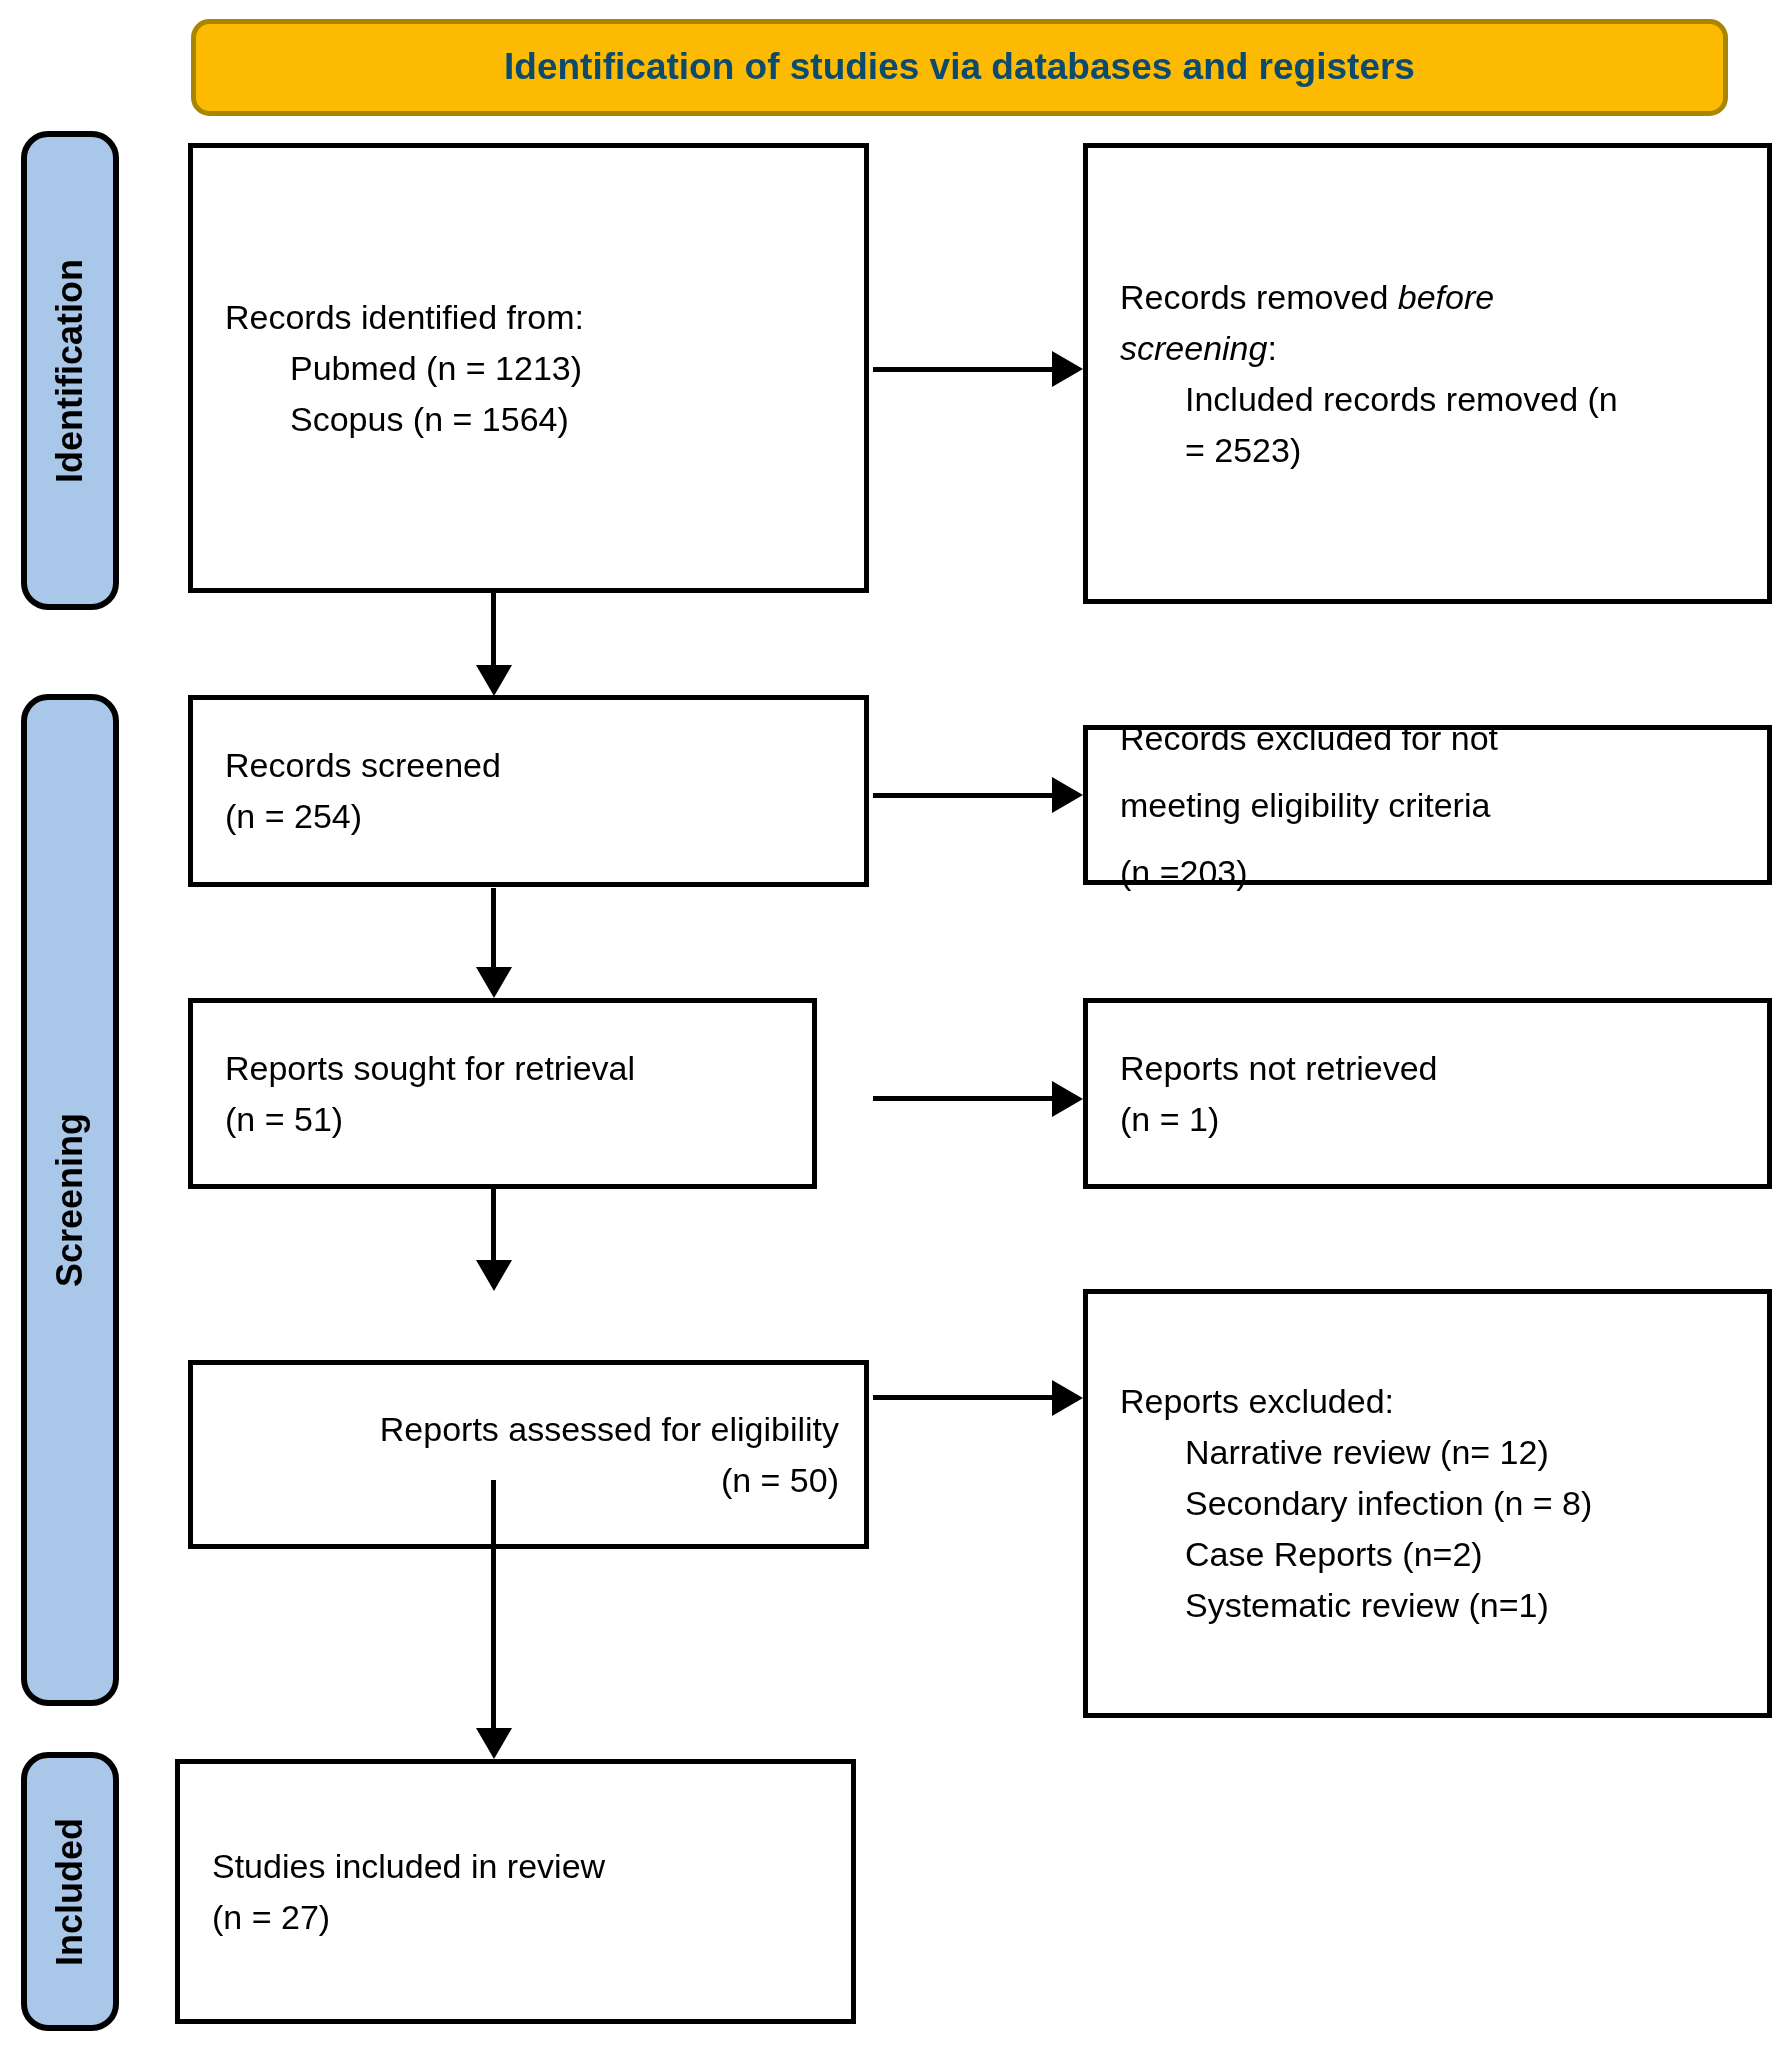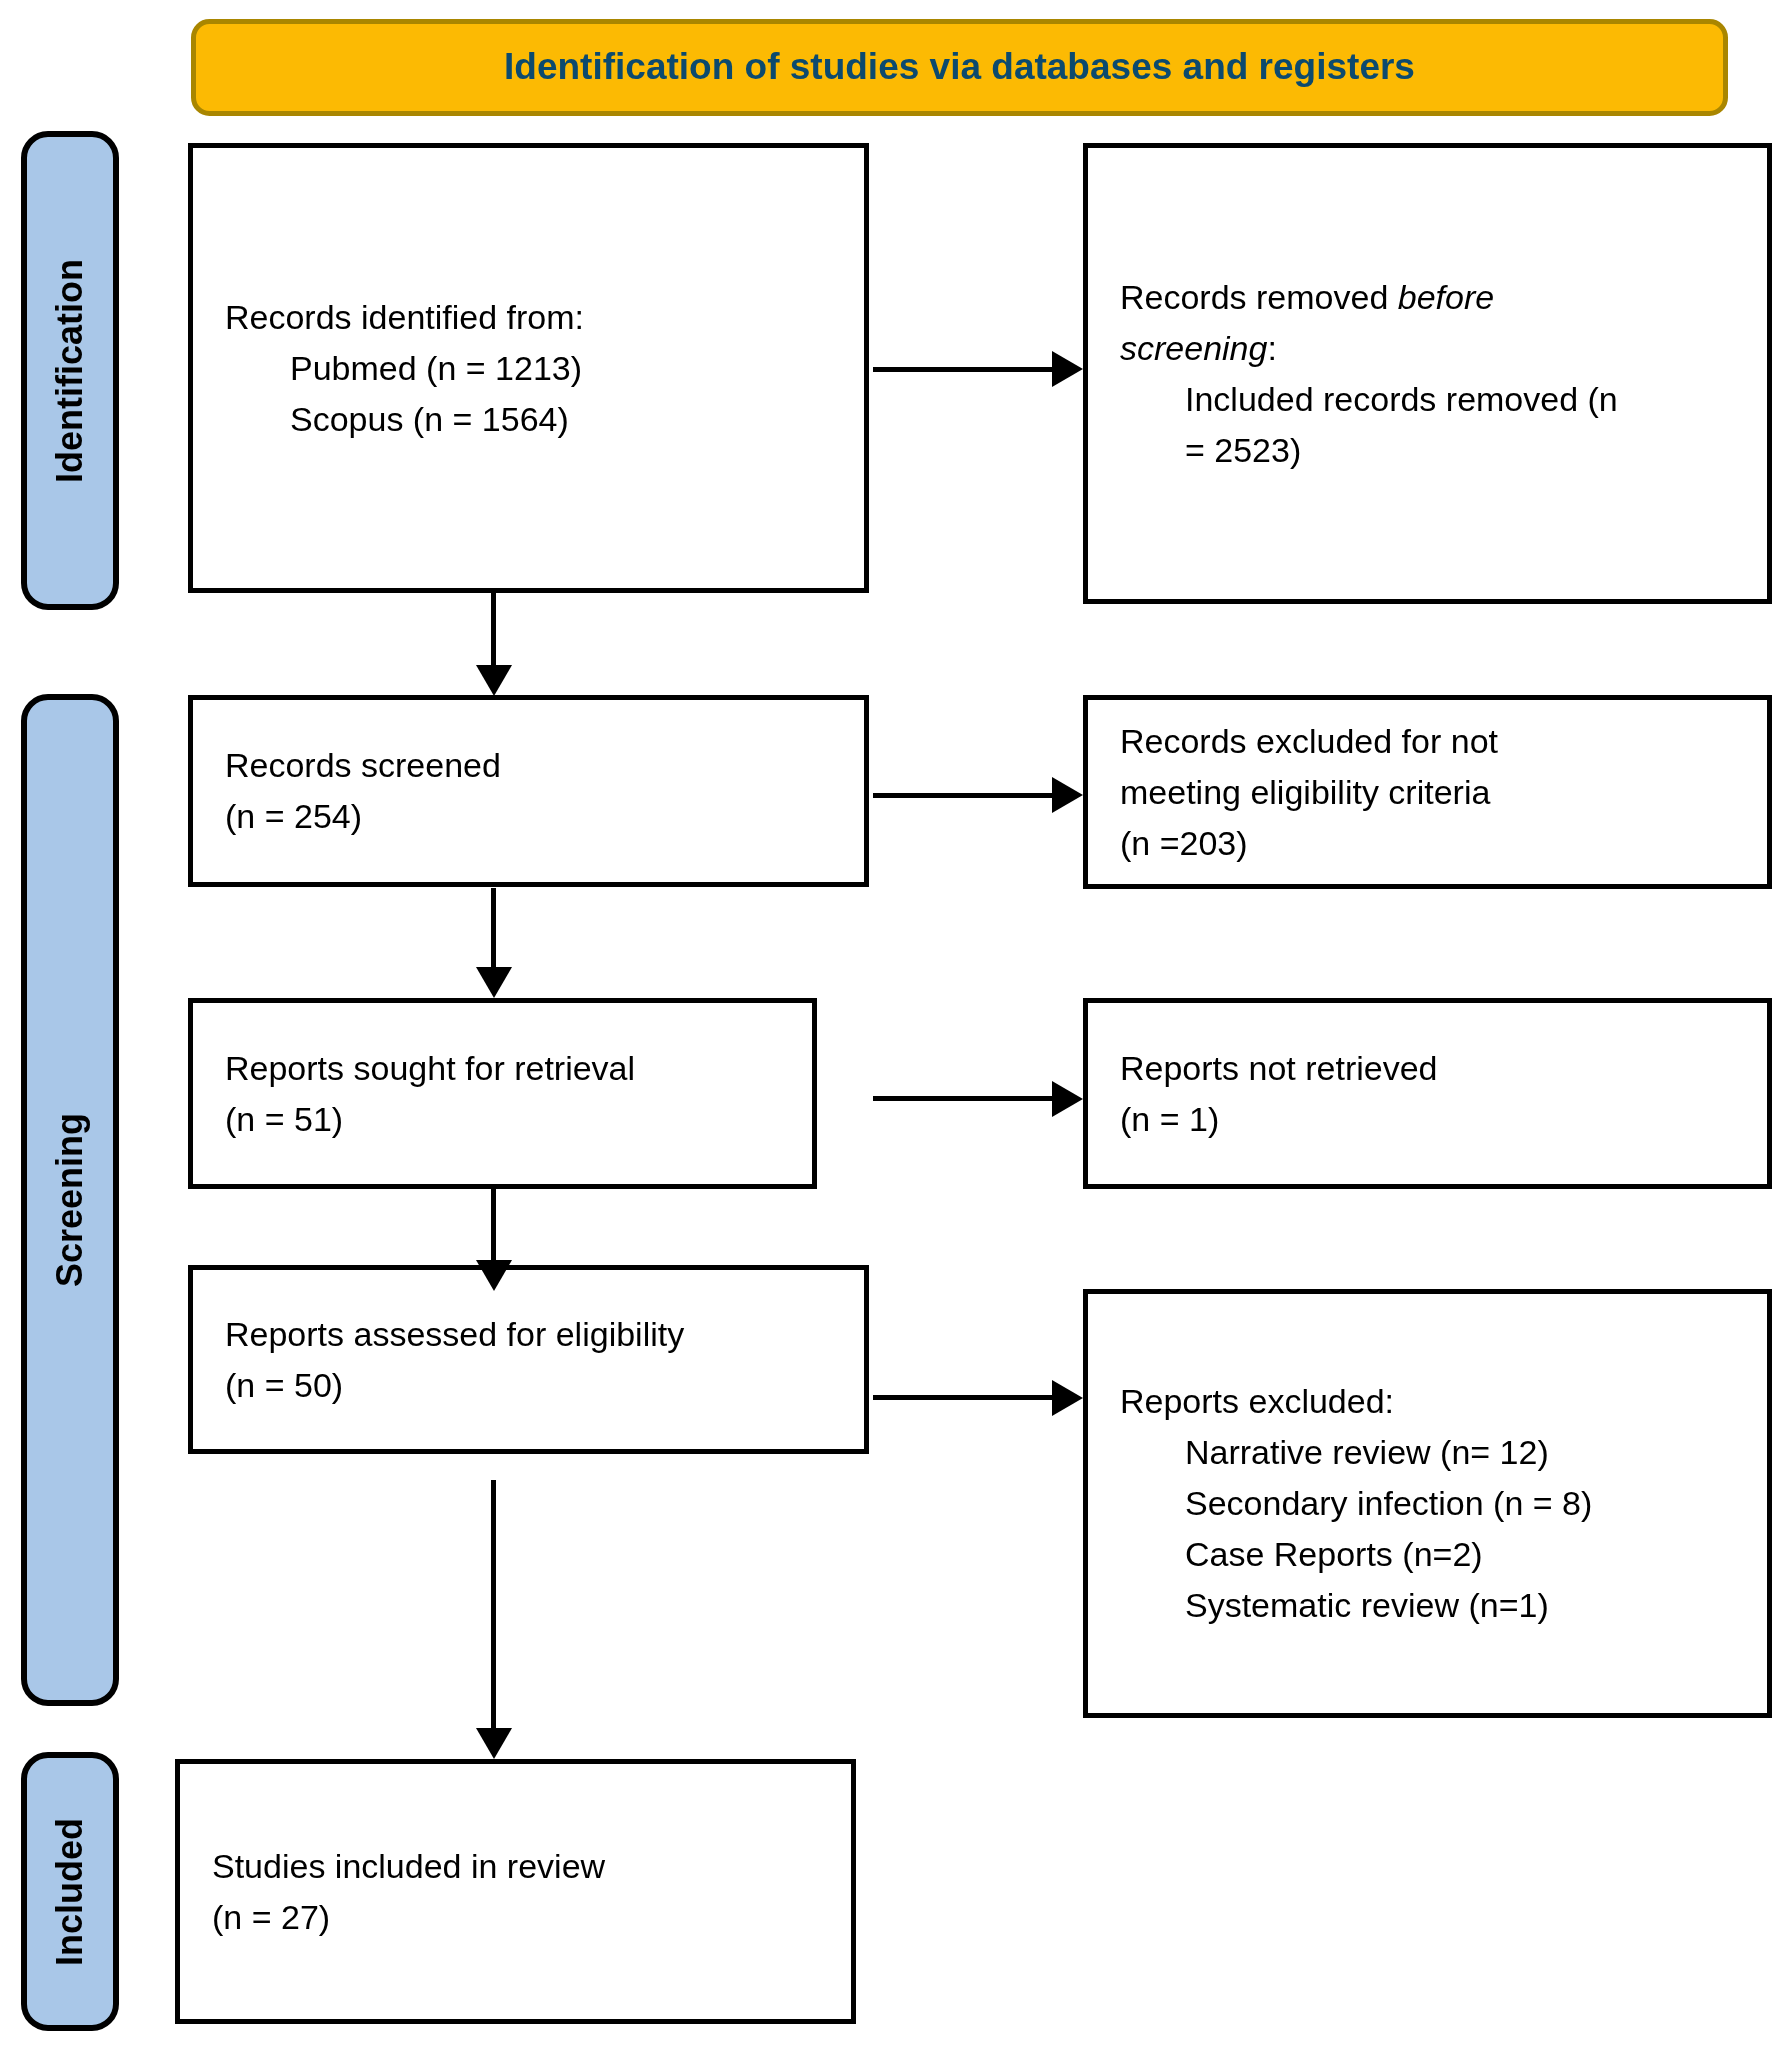--- a/index.html
+++ b/index.html
@@ -57,24 +57,24 @@
     position: absolute;
     background: #ffffff;
     border: 5.1px solid #000000;
     box-sizing: border-box;
     display: flex; flex-direction: column; justify-content: center;
     padding: 0 25px 0 32px;
   }
   .box-l1 { left: 188px;  top: 143px;  width: 681px; height: 450px; }
   .box-r1 { left: 1083px; top: 143px;  width: 689px; height: 461px; }
   .box-l2 { left: 188px;  top: 695px; width: 681px; height: 192px; }
-  .box-r2 { left: 1083px; top: 695px; width: 689px; height: 194px; }
+  .box-r2 { left: 1083px; top: 725px; width: 689px; height: 160px; gap: 16px; }
   .box-l3 { left: 188px;  top: 998px; width: 629px; height: 191px; }
   .box-r3 { left: 1083px; top: 998px; width: 689px; height: 191px; }
-  .box-l4 { left: 188px;  top: 1265px; width: 681px; height: 189px; }
+  .box-l4 { left: 188px;  top: 1360px; width: 681px; height: 189px; text-align: right; }
   .box-r4 { left: 1083px; top: 1289px; width: 689px; height: 429px; }
   .box-l5 { left: 175px;  top: 1759px; width: 681px; height: 265px; }
 
   .box-line {
     font-size: 34px;
     line-height: 51px;
     color: #000000;
     white-space: nowrap;
   }
   .indent { padding-left: 65px; }

